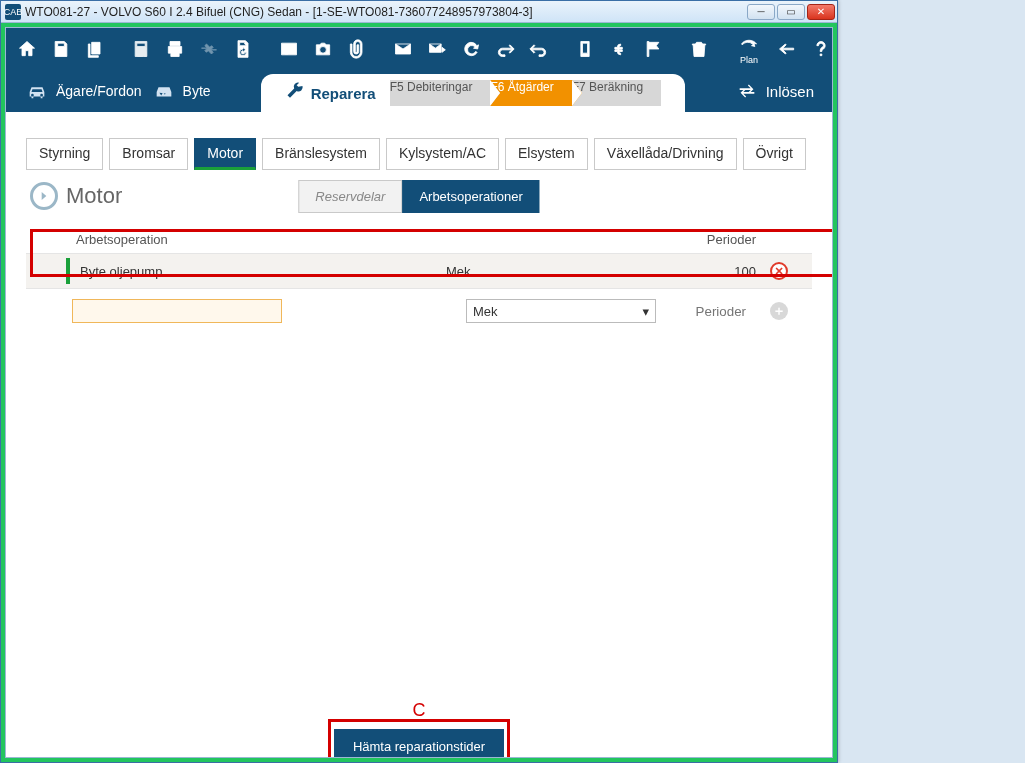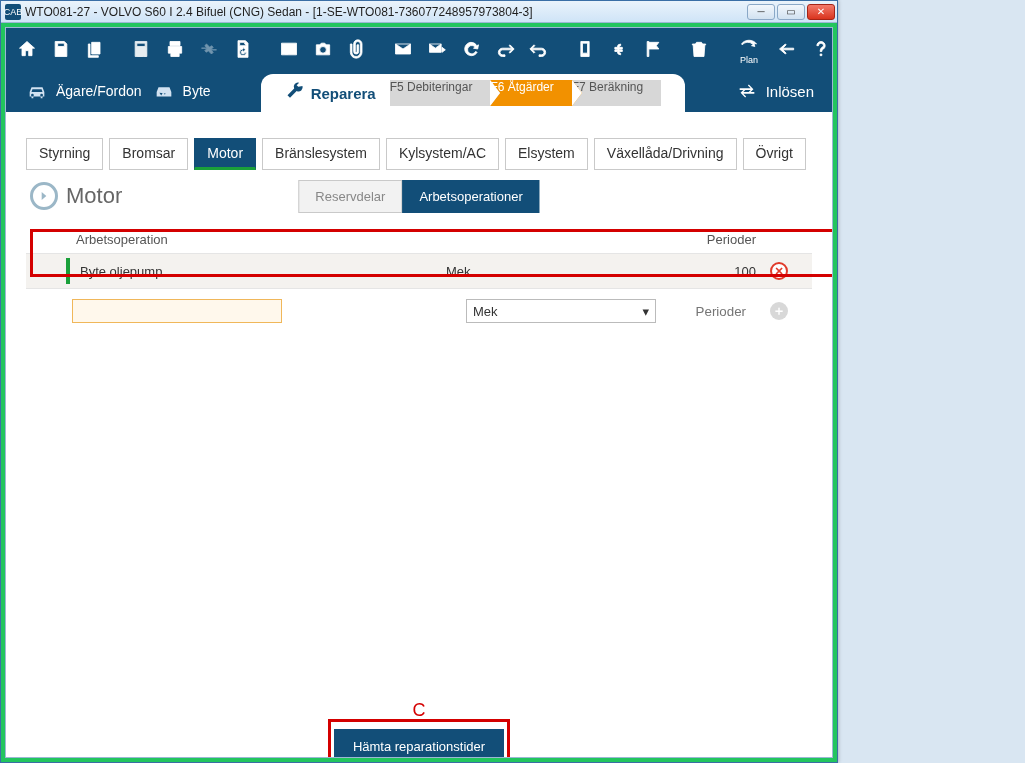--- a/index.html
+++ b/index.html
@@ -124,21 +124,21 @@
   
   .heading-row { display:flex; align-items:center; justify-content:flex-start; margin-bottom:6px; position:relative;}
   .heading-row .arrow-circle {
     width:28px;height:28px;border:3px solid #9bb7c7;border-radius:50%;
     display:flex;align-items:center;justify-content:center;margin-left:4px; margin-right:8px;
   }
   .heading-row .arrow-circle svg{width:14px;height:14px;fill:#9bb7c7;}
   .heading-row h2{ font-size:22px; font-weight:400; color:#666;}
   .subtab-wrap{ position:absolute; left:50%; transform:translateX(-50%); display:flex;}
   .subtab { padding:8px 16px; font-size:13px; cursor:pointer; border:1px solid #c9c9c9;}
-  .subtab.inactive{ background:#f2f2f2; color:#888;}
+  .subtab.inactive{ background:#f2f2f2; color:#888;font-style:italic;}
   .subtab.active{ background:#124e78; color:#fff; border-color:#124e78;}
 
   
   .table-wrap{ margin-top:10px; }
   .table-header{ display:flex; font-size:13px; color:#555; padding:6px 10px 6px 50px; border-bottom:1px solid #e5e5e5;}
   .col-op{ flex:1;}
   .col-deb{ width:210px;}
   .col-per{ width:100px; text-align:right;}
   .col-act{ width:46px;}
 

